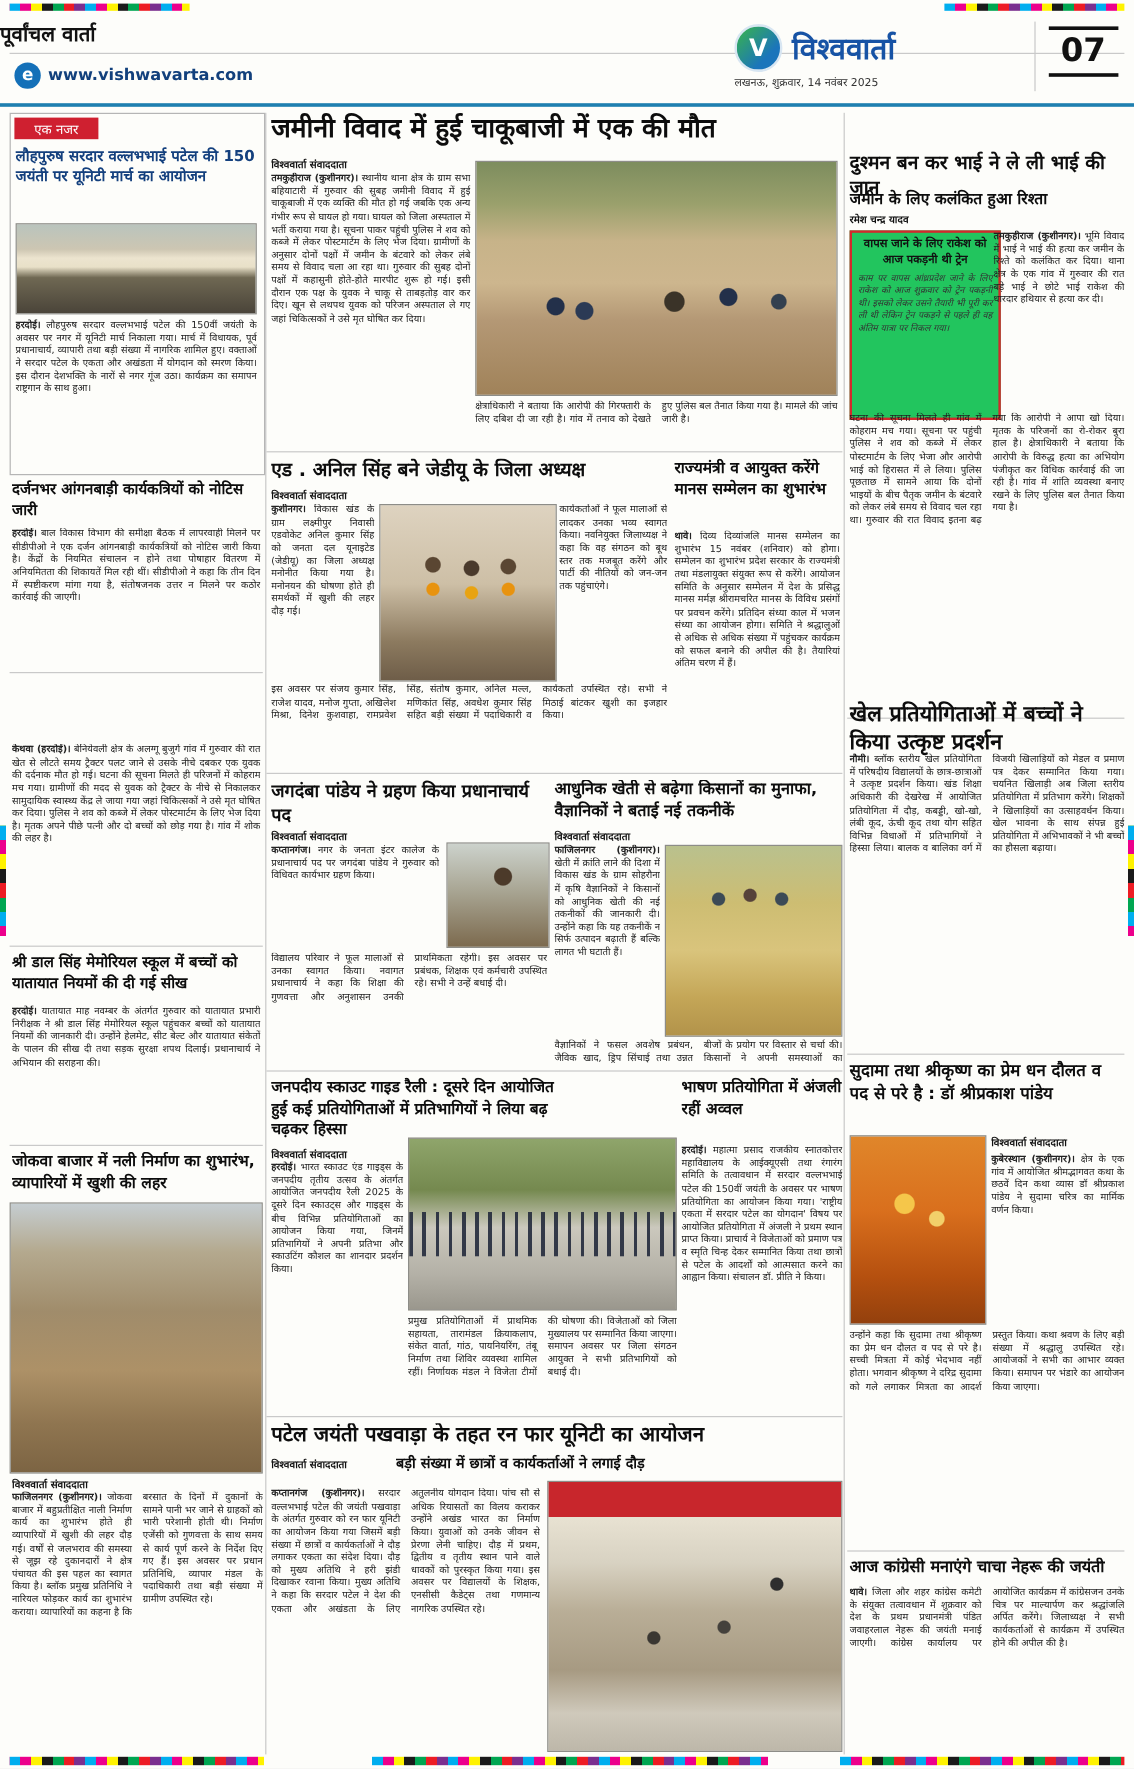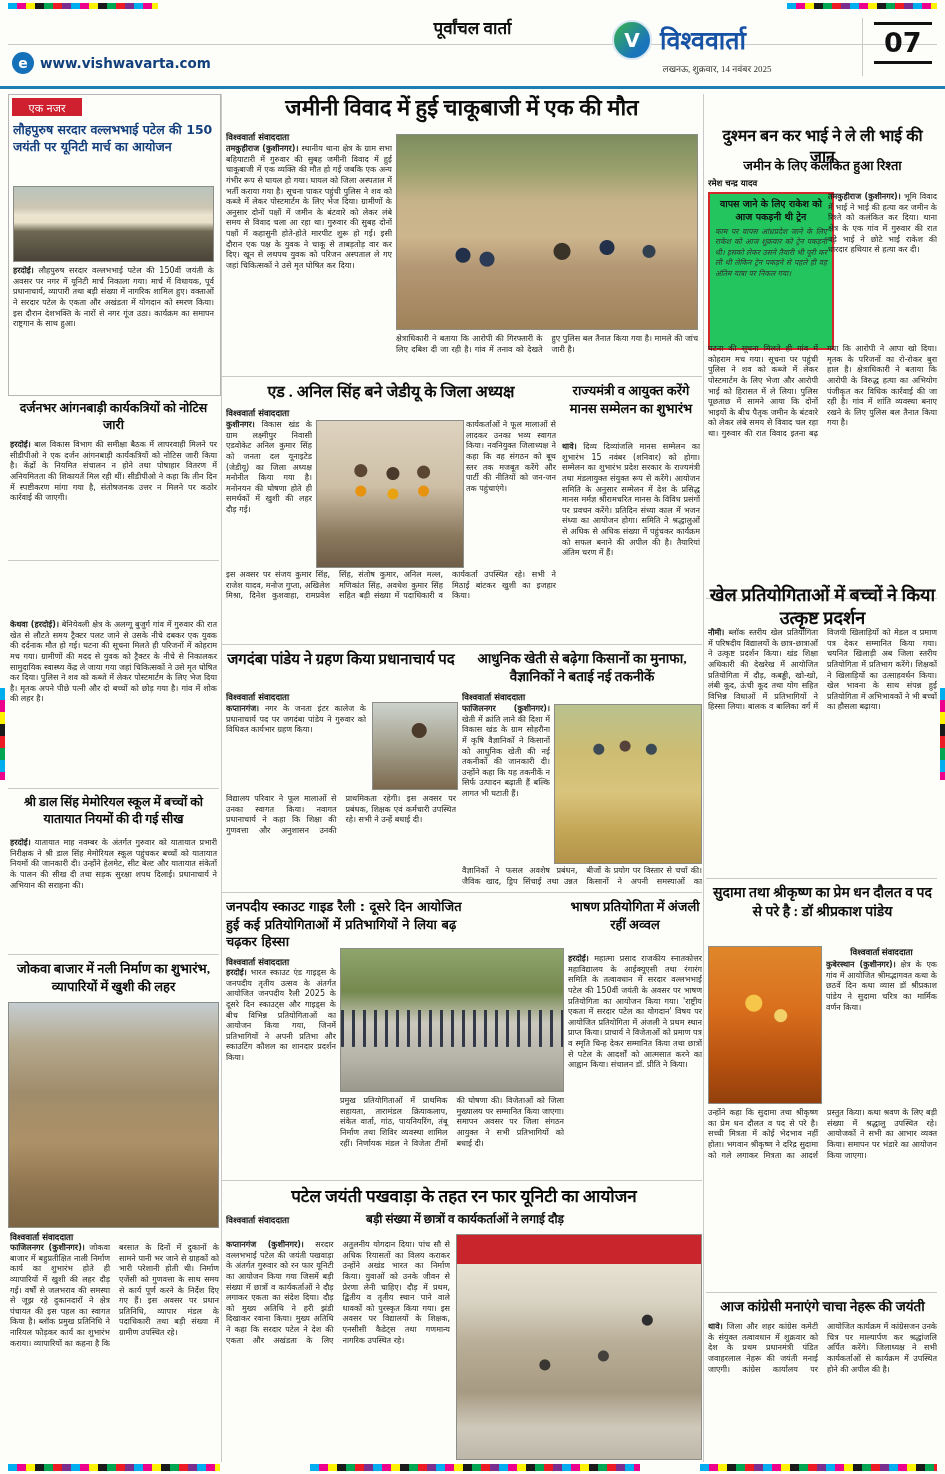--- a/index.html
+++ b/index.html
@@ -3,21 +3,21 @@
 <meta charset="utf-8">
 <style>
   html,body{margin:0;padding:0;background:#e9e9e9;}
   .page{position:relative;width:945px;height:1474px;margin:0 auto;background:#fdfdfa;
         font-family:"DejaVu Sans","Liberation Sans",sans-serif;color:#1a1a1a;overflow:hidden;}
   .abs{position:absolute;}
   .btxt{font-size:8px;line-height:1.33;text-align:justify;color:#222;overflow:hidden;}
   .dl{font-weight:bold;}
   .byline{font-weight:bold;font-size:8.5px;color:#111;overflow:hidden;white-space:nowrap;}
   .hl{font-weight:bold;color:#0d0d0d;overflow:hidden;}
-  .ctr{text-align:center;font-family:Liberation Serif, serif;}
+  .ctr{text-align:left;}
   .cols2{column-count:2;column-gap:9px;}
   .cols3{column-count:3;column-gap:9px;}
   .rule{background:#c9c9c9;height:1px;}
   .vrule{background:#c9c9c9;width:1px;}
   .photo{border:1px solid #8d8d88;background:#c9c2b2;}
   .red-label{background:#cf2030;color:#fff;font-weight:normal;font-size:11px;display:flex;align-items:center;justify-content:center;}
   .red-box{border:2px solid #d3292c;background:#22c55e;padding:4px 5px;overflow:hidden;}
   .box-title{font-weight:bold;font-size:9.5px;line-height:1.35;text-align:center;color:#111;margin-bottom:3px;}
   .box-body{font-size:7.5px;font-style:italic;line-height:1.4;text-align:justify;color:#333;}
   .elogo{width:22px;height:22px;border-radius:50%;background:#1470b8;color:#fff;font-weight:bold;font-size:14px;display:flex;align-items:center;justify-content:center;}

